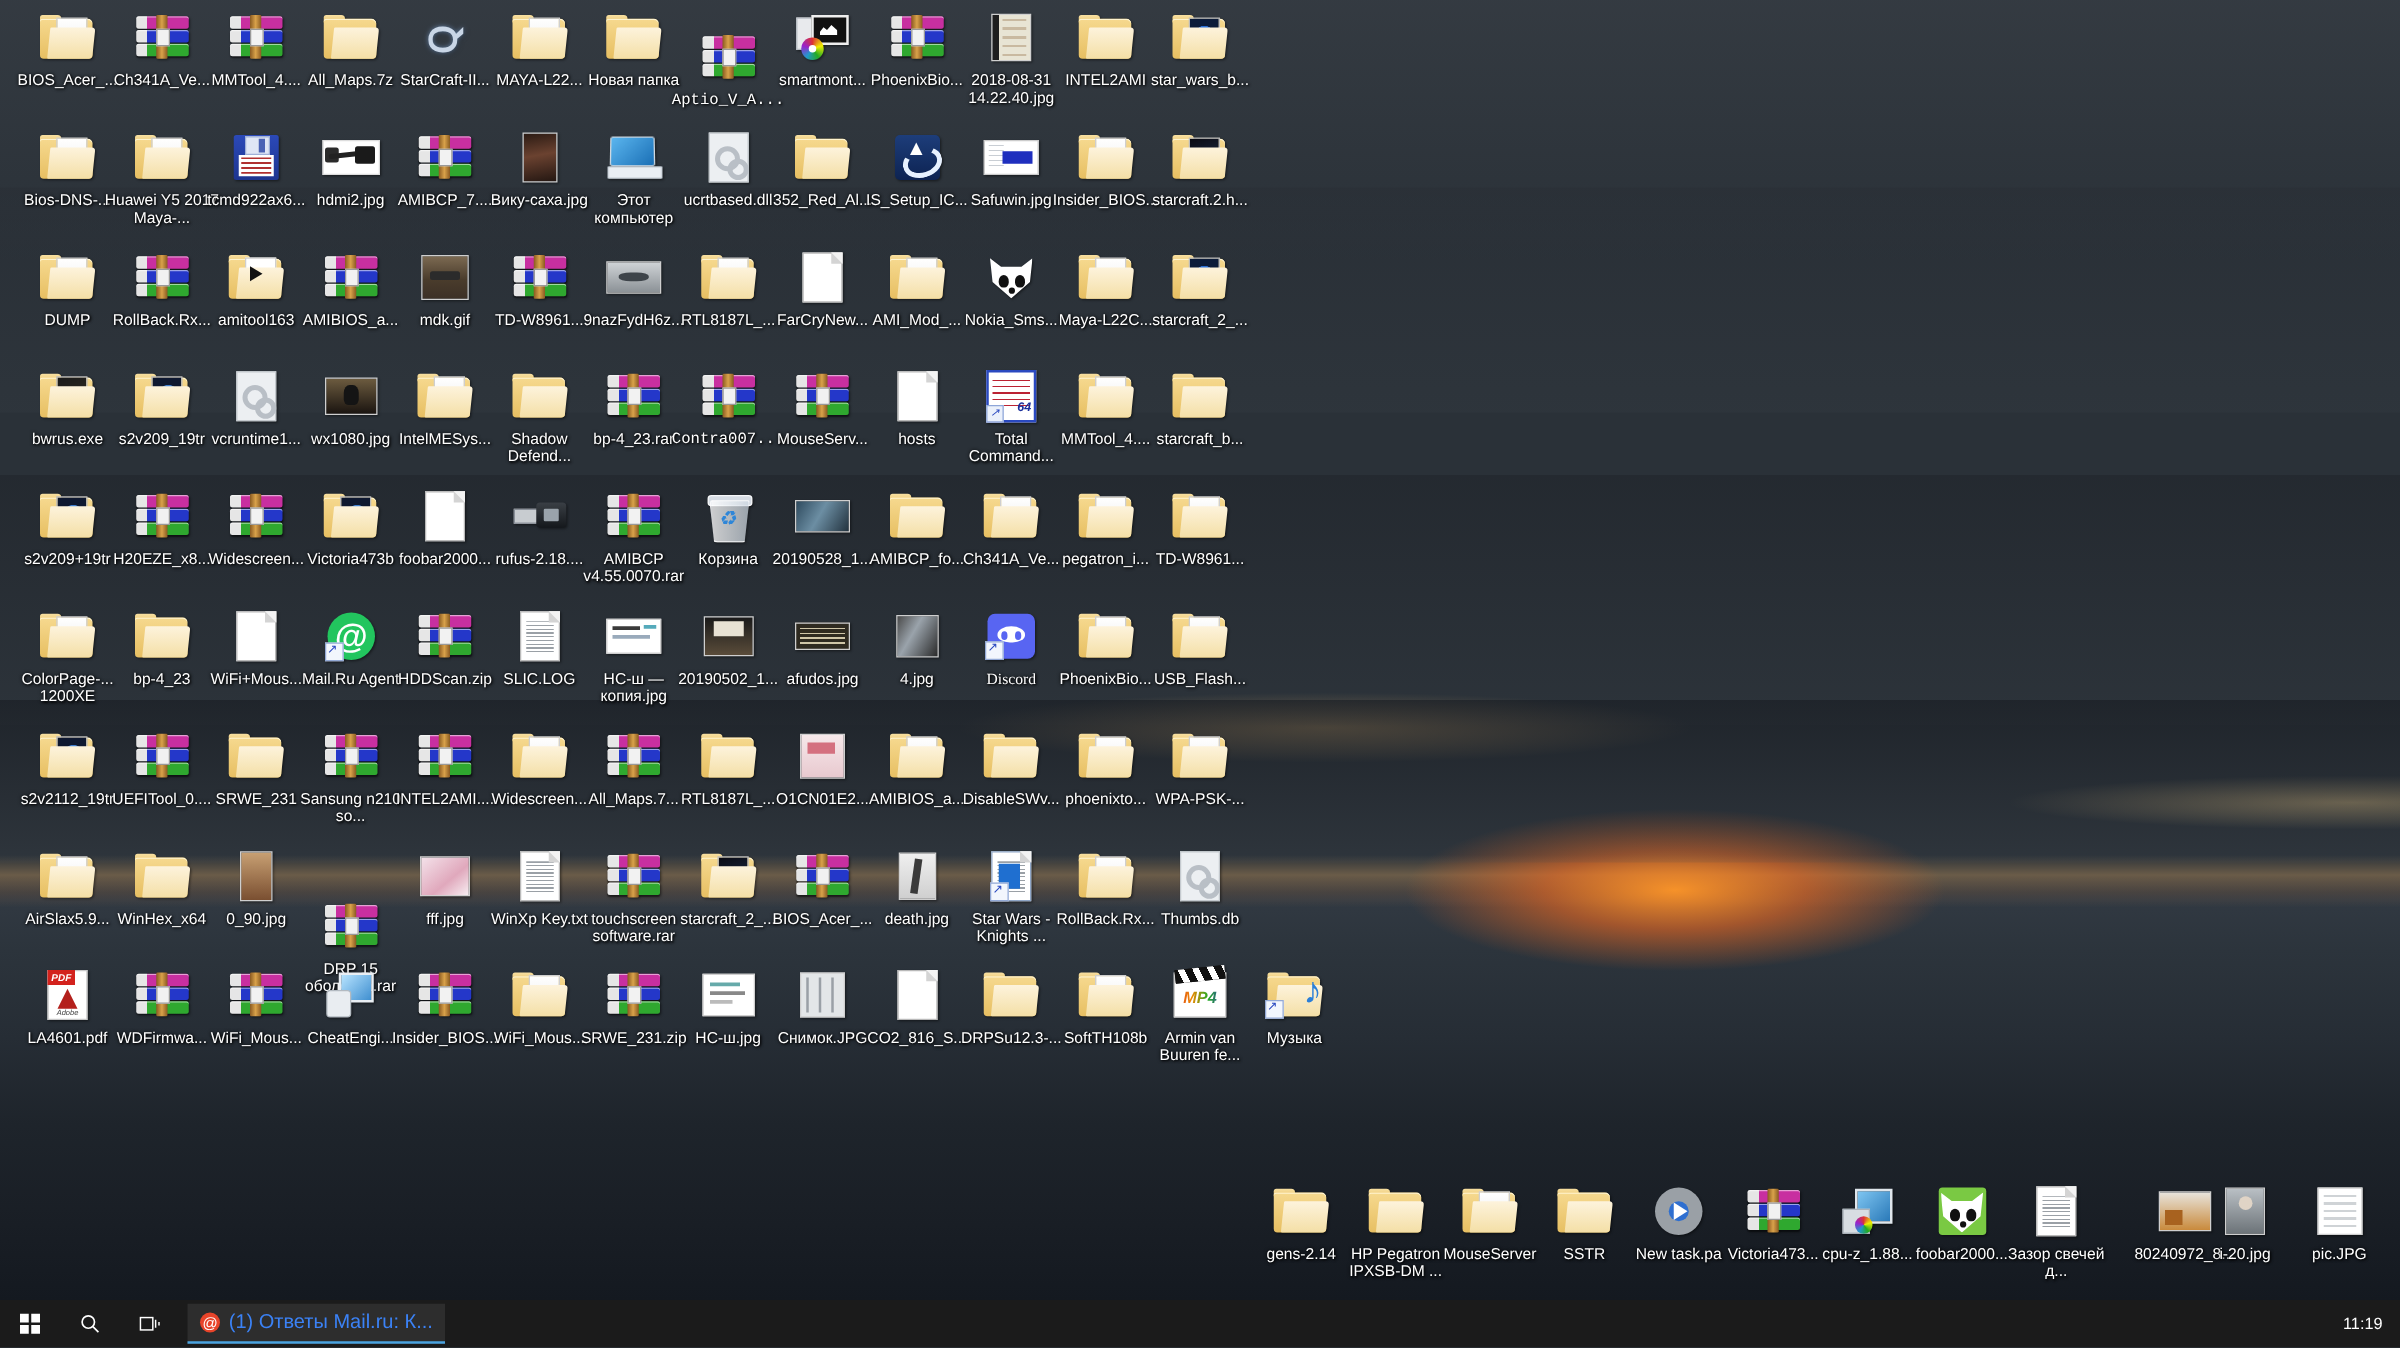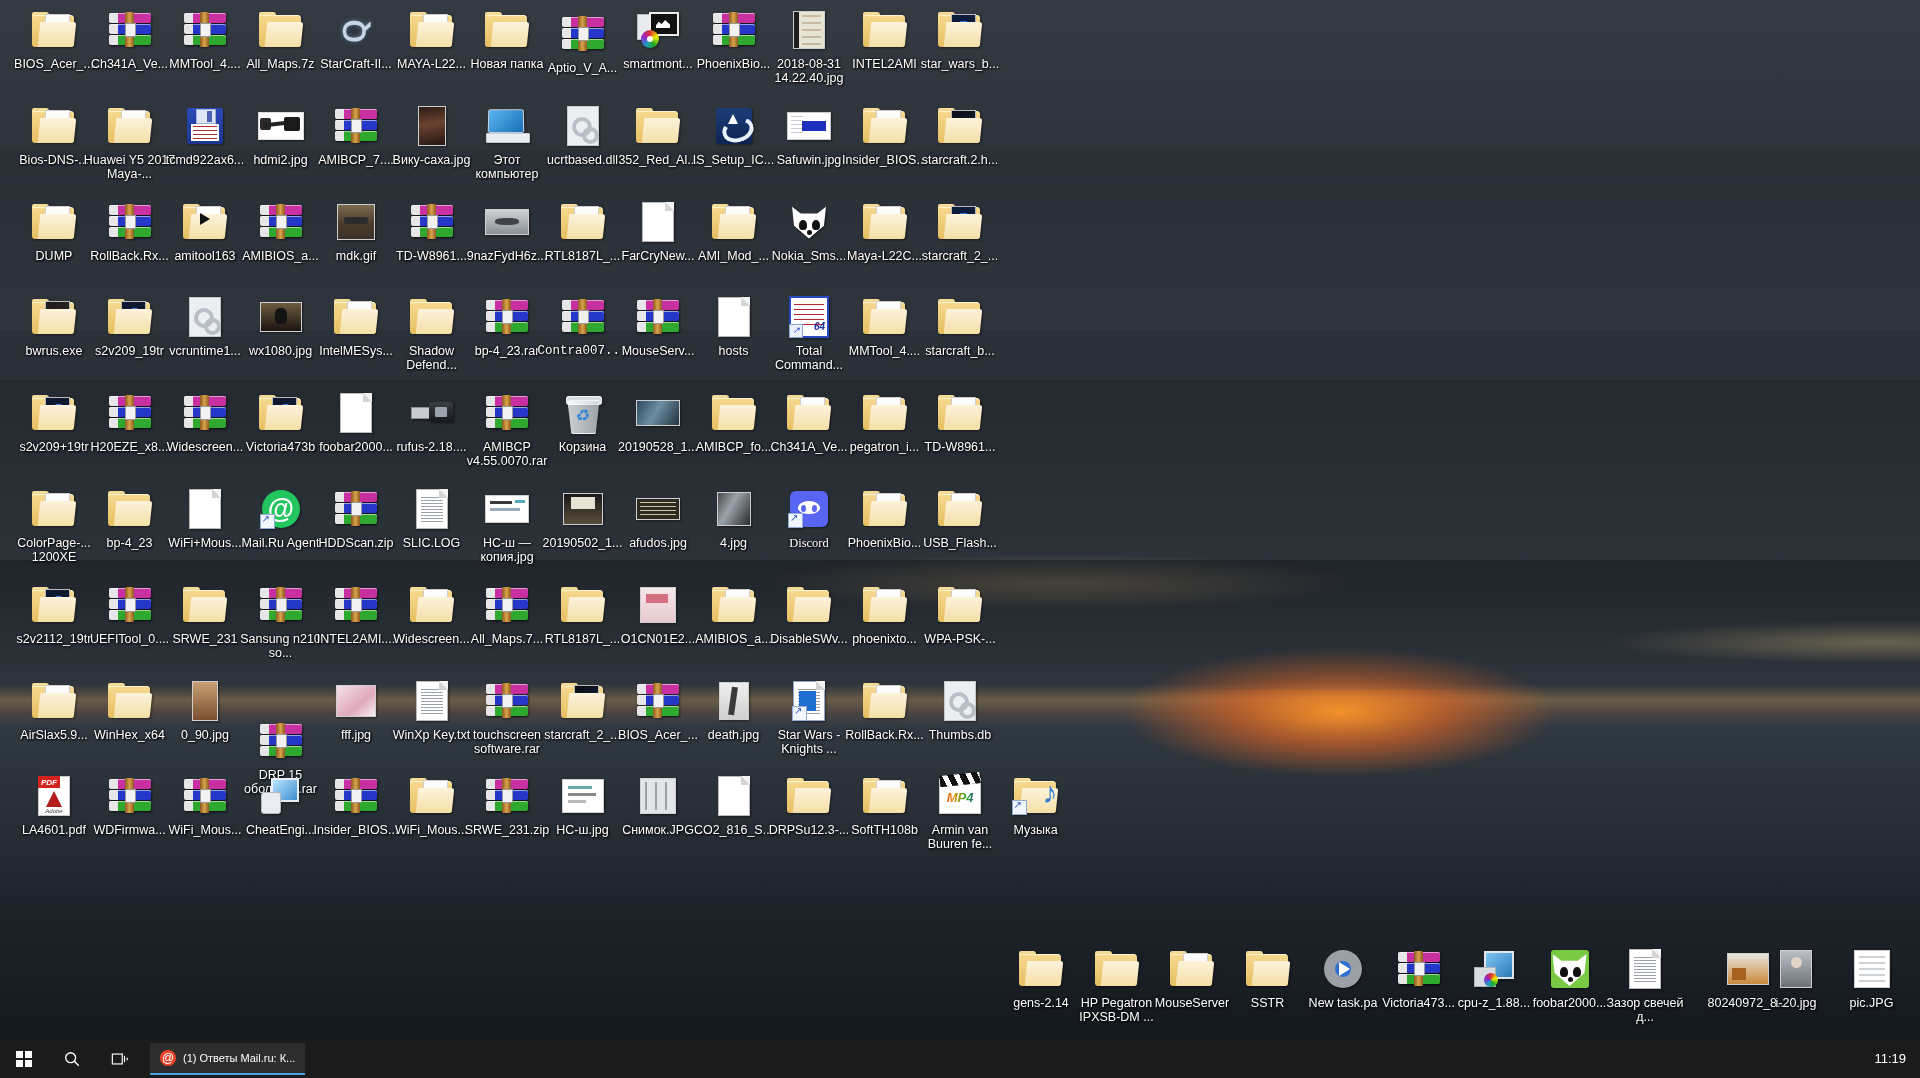--- a/index.html
+++ b/index.html
@@ -229,21 +229,21 @@
   .tb-btn{height:38px;display:flex;align-items:center;justify-content:center;cursor:default;}
   #start-button{width:48px;}
   .winlogo{width:16px;height:16px;display:grid;grid-template-columns:7px 7px;grid-template-rows:7px 7px;gap:2px;}
   .winlogo i{display:block;background:#fff;}
   #search-button{width:48px;color:#fff;}
   #taskview-button{width:48px;color:#fff;}
   #task-mail{
     height:30px;margin-left:6px;padding:0 10px;display:flex;align-items:center;gap:7px;
     background:#2d2d2d;border-bottom:2px solid #4aa3e0;max-width:215px;
   }
-  #task-mail .tlabel{color:#ffffff;font-size:11px;white-space:nowrap;overflow:hidden;text-overflow:ellipsis;}
+  #task-mail .tlabel{color:#3b82f6;font-size:16px;white-space:nowrap;overflow:hidden;text-overflow:ellipsis;}
   .mailicon{width:16px;height:16px;border-radius:50%;background:#e8442a;position:relative;flex:none;}
   .mailicon:after{content:"@";position:absolute;left:0;top:0;width:16px;height:16px;color:#fff;font-size:12px;
     display:flex;align-items:center;justify-content:center;}
   #clock{margin-left:auto;margin-right:14px;color:#fff;font-size:13px;text-align:right;line-height:14px;}
   .sicon{width:18px;height:18px;}
 </style>
 </head>
 <body>
 
 <div id="desktop">
@@ -318,21 +318,21 @@
       <div class="icon" style="left: 461px; top: 6px;">
         <span class="glyph">
           <span class="folder plain">
             <i class="tab"></i>
             <i class="back"></i>
             <i class="front"></i>
           </span>
         </span>
         <span class="lbl">Новая папка</span>
       </div>
-      <div class="icon" style="left: 536.5px; top: 10px;">
+      <div class="icon" style="left: 536.5px; top: 22px; font-family: Liberation Mono, monospace;">
         <span class="glyph">
           <span class="rar">
             <i class="bk b1"></i>
             <i class="bk b2"></i>
             <i class="bk b3"></i>
             <i class="strap"></i>
             <i class="buck"></i>
           </span>
         </span>
         <span class="lbl">Aptio_V_A...</span>

